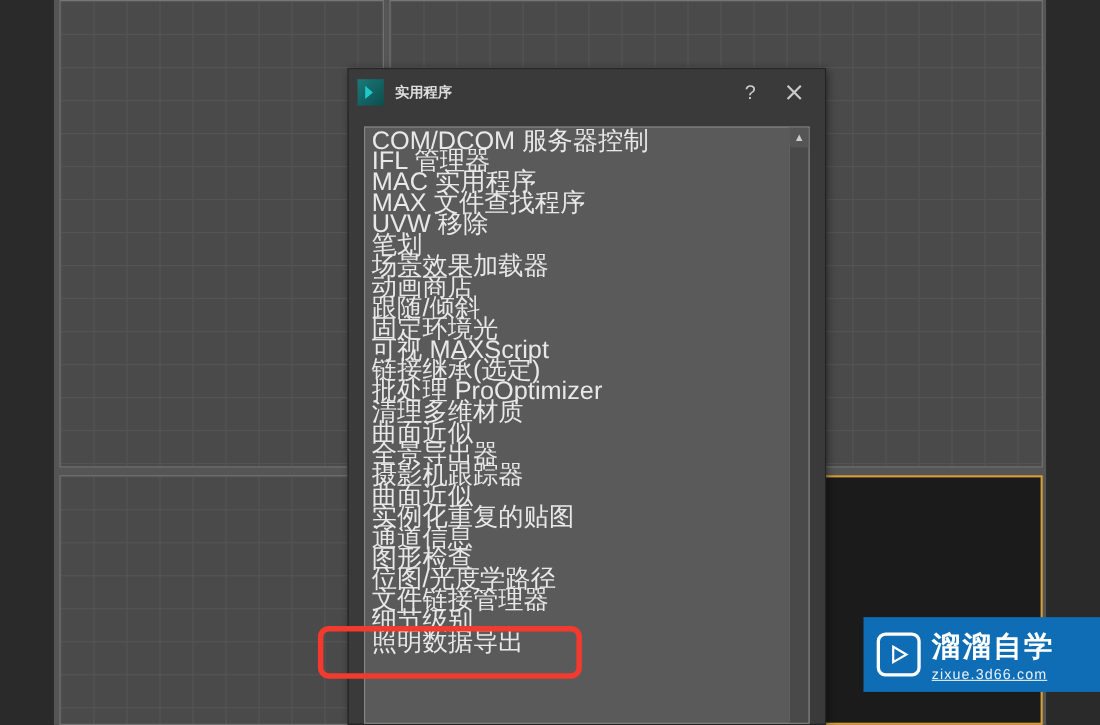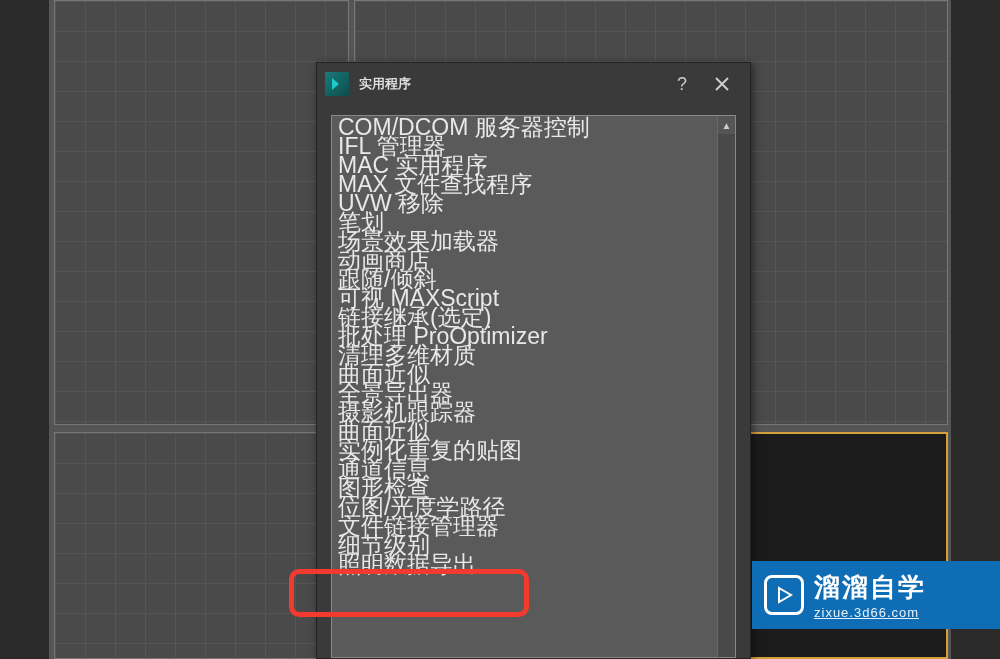--- a/index.html
+++ b/index.html
@@ -134,21 +134,21 @@
       height: 48px;
       border: 5px solid #f23a2f;
       border-radius: 10px;
       pointer-events: none;
       z-index: 10;
     }
     .watermark {
       position: absolute;
       right: 0;
       bottom: 30px;
-      width: 248px;
+      width: 215px;
       height: 68px;
       background: #0f6db5;
       display: flex;
       align-items: center;
       padding: 0 12px;
       z-index: 5;
       gap: 10px;
     }
     .wm-logo {
       width: 40px;
@@ -198,20 +198,21 @@
     <div class="listbox" id="listbox">
         <div class="list-item">COM/DCOM 服务器控制</div>
         <div class="list-item">IFL 管理器</div>
         <div class="list-item">MAC 实用程序</div>
         <div class="list-item">MAX 文件查找程序</div>
         <div class="list-item">UVW 移除</div>
         <div class="list-item">笔划</div>
         <div class="list-item">场景效果加载器</div>
         <div class="list-item">动画商店</div>
         <div class="list-item">跟随/倾斜</div>
+        <div class="list-item">固定环境光</div>
         <div class="list-item">可视 MAXScript</div>
         <div class="list-item">链接继承(选定)</div>
         <div class="list-item">批处理 ProOptimizer</div>
         <div class="list-item">清理多维材质</div>
         <div class="list-item">曲面近似</div>
         <div class="list-item">全景导出器</div>
         <div class="list-item">摄影机跟踪器</div>
         <div class="list-item">曲面近似</div>
         <div class="list-item">实例化重复的贴图</div>
         <div class="list-item">通道信息</div>

